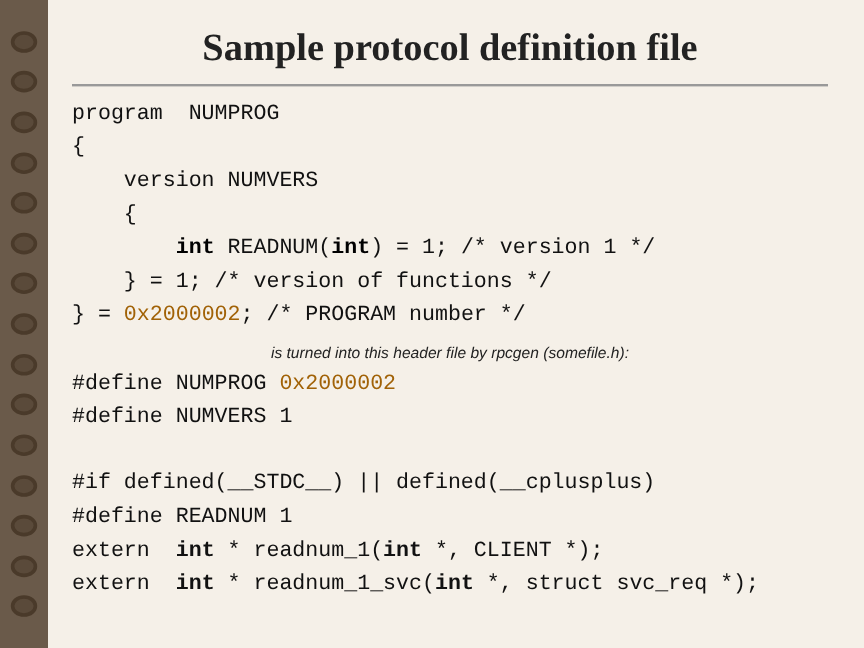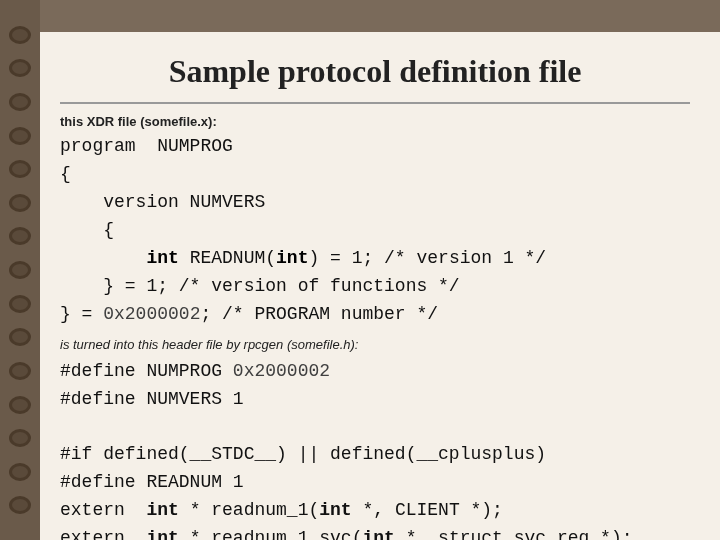--- a/index.html
+++ b/index.html
@@ -32,21 +32,20 @@
       border-radius: 50%;
       background: #5a4a3a;
     }
 
     .slide-content {
       flex: 1;
       background: #f5f0e8;
       padding: 20px 30px 20px 20px;
       display: flex;
       flex-direction: column;
-      margin-top: 32px;
     }
 
     .slide-title {
       text-align: center;
       font-size: 32px;
       font-weight: bold;
       color: #222;
       margin-bottom: 12px;
       font-family: Georgia, serif;
       line-height: 1.2;
@@ -68,29 +67,30 @@
     .code-block {
       font-family: 'Courier New', Courier, monospace;
       font-size: 18px;
       color: #111;
       background: transparent;
       line-height: 1.55;
       white-space: pre;
     }
 
     .code-highlight {
-      color: #404040;
+      color: #a16207;
       font-family: Liberation Mono, monospace;
     }
 
     .turned-label {
       font-size: 13px;
       font-style: italic;
       color: #222;
       margin: 8px 0 6px 0;
+      text-align: center;
     }
   </style>
 </head>
 <body>
 
 <div class="spiral-binding">
   <div class="spiral-ring"></div>
   <div class="spiral-ring"></div>
   <div class="spiral-ring"></div>
   <div class="spiral-ring"></div>
@@ -107,23 +107,20 @@
   <div class="spiral-ring"></div>
 </div>
 
 <div class="slide-content">
   <div class="slide-title">
     <span>Sample protocol definition file</span><br>
   </div>
 
   <hr class="divider">
 
-  <div class="section-label">
-    <strong>this XDR file (somefile.x):</strong>
-  </div>
 
   <div class="code-block">program  NUMPROG
 {
     version NUMVERS
     {
         <span style="color:#000;font-weight:bold">int</span> READNUM(<span style="color:#000;font-weight:bold">int</span>) = 1; /* version 1 */
     } = 1; /* version of functions */
 } = <span class="code-highlight">0x2000002</span>; /* PROGRAM number */</div>
 
   <div class="turned-label">

